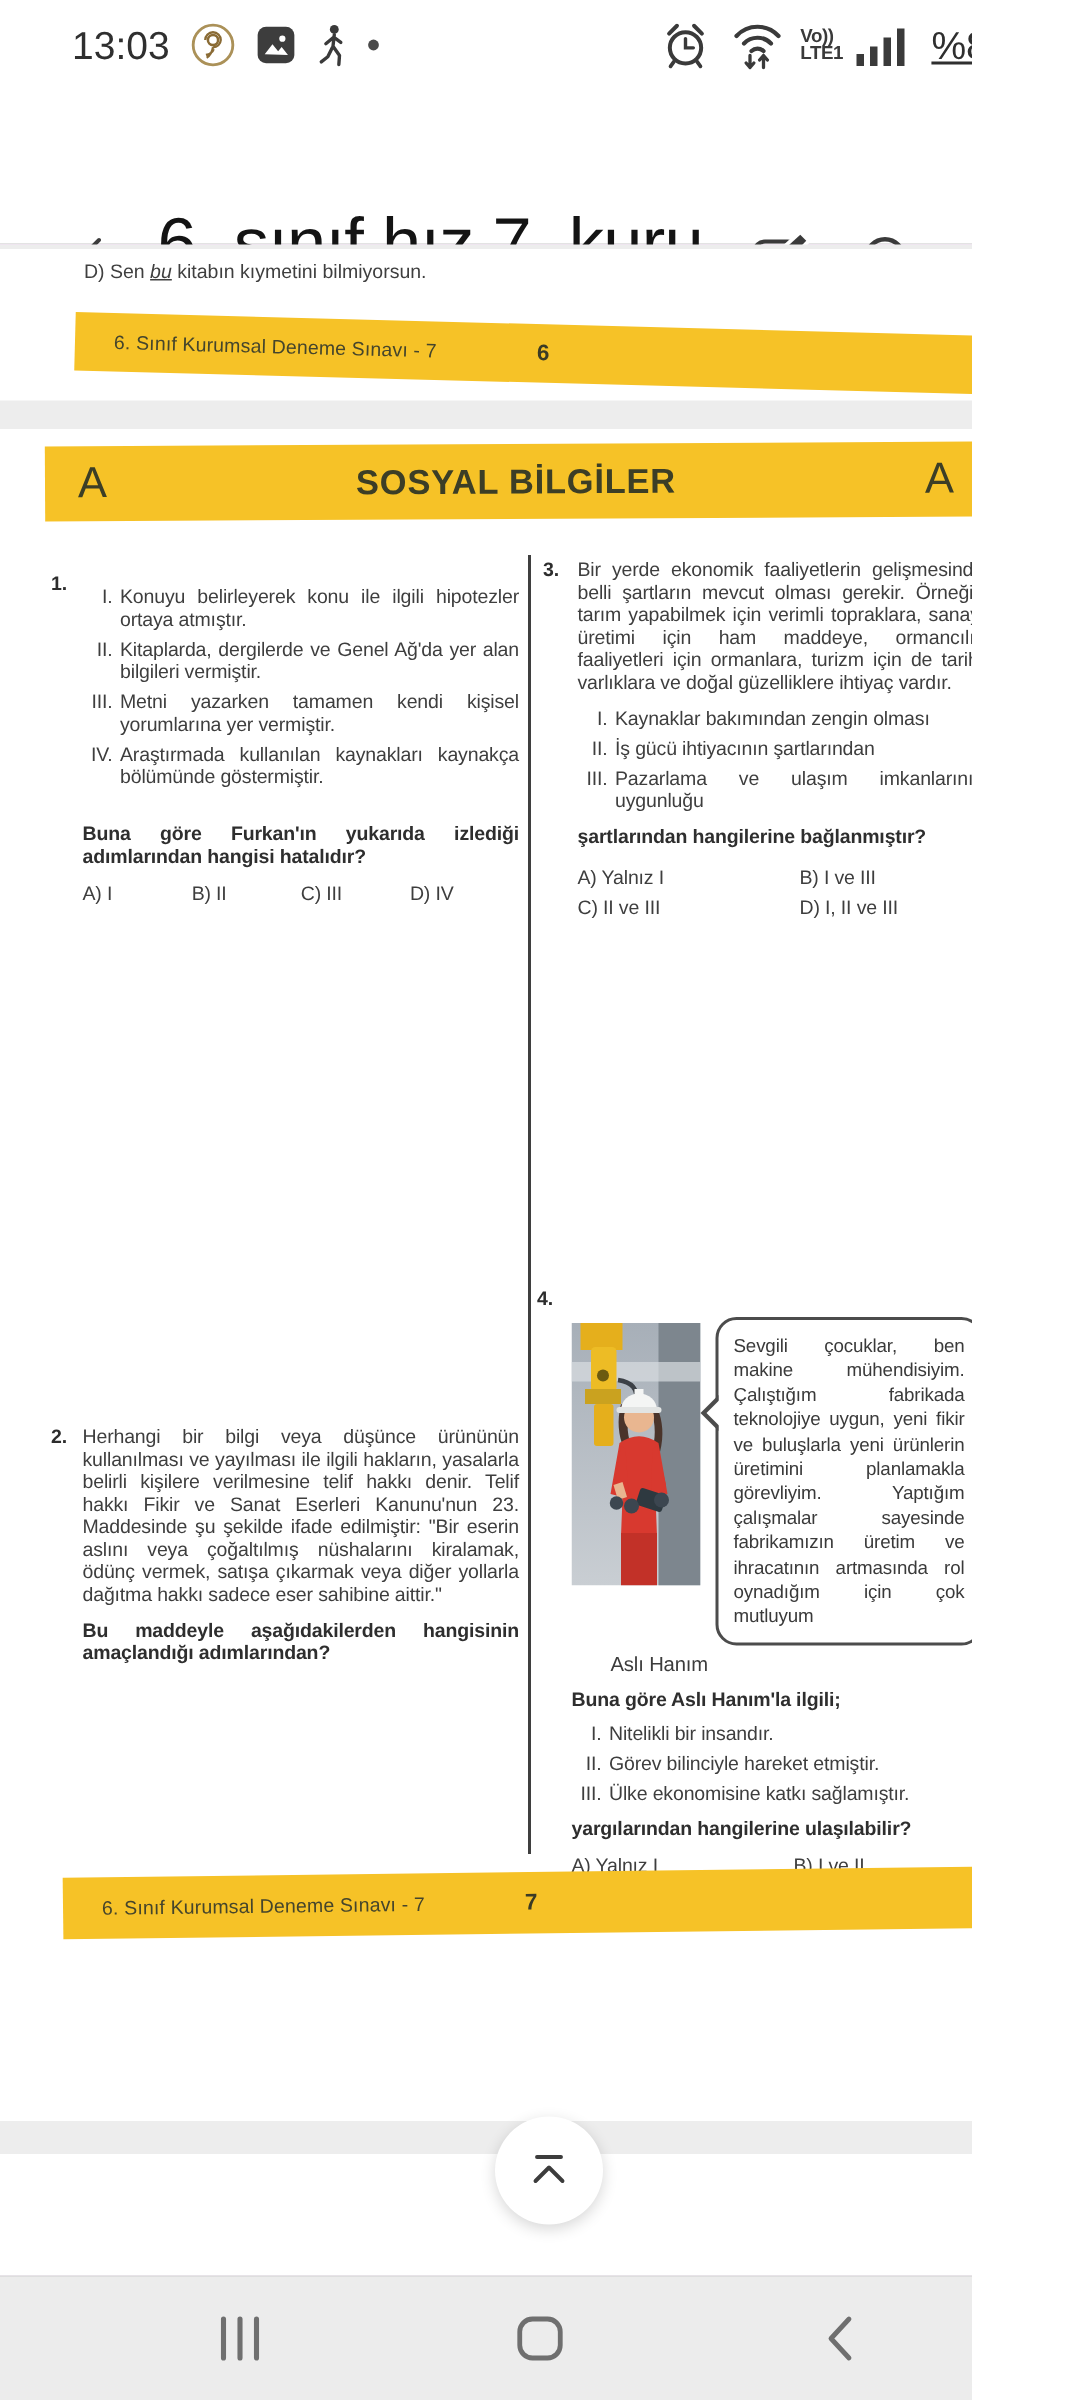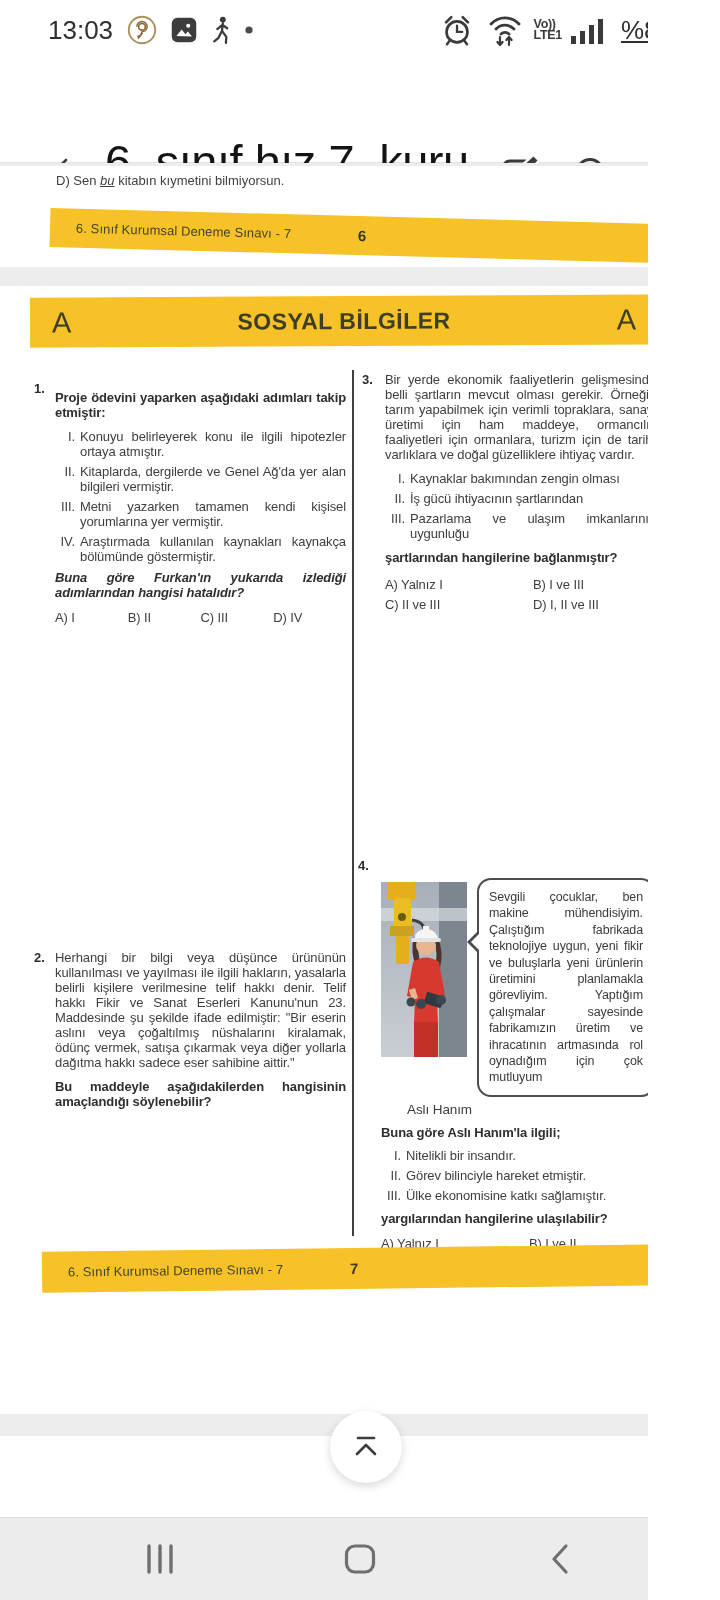--- a/index.html
+++ b/index.html
@@ -222,56 +222,55 @@
         <span class="a">A</span>
         <span class="t">SOSYAL BİLGİLER</span>
         <span class="a">A</span>
       </div>
       <div class="divider"></div>
 
       <div class="q" style="left:34px; top:95px; width:312px;">
         <div class="qrow">
           <span class="qnum">1.</span>
           <div class="qbody">
-            <p class="lead">Proje ödevini yaparken aşağıdaki adımları takip etmiştir:</p>
             <div class="items">
               <div class="item">
                   <span class="rn">I.</span>
                   <span class="it">Konuyu belirleyerek konu ile ilgili hipotezler ortaya atmıştır.</span>
                 </div>
               <div class="item">
                   <span class="rn">II.</span>
                   <span class="it">Kitaplarda, dergilerde ve Genel Ağ'da yer alan bilgileri vermiştir.</span>
                 </div>
               <div class="item">
                   <span class="rn">III.</span>
                   <span class="it">Metni yazarken tamamen kendi kişisel yorumlarına yer vermiştir.</span>
                 </div>
               <div class="item">
                   <span class="rn">IV.</span>
                   <span class="it">Araştırmada kullanılan kaynakları kaynakça bölümünde göstermiştir.</span>
                 </div>
             </div>
-            <p class="lead" style="margin-top:6px;font-style:italic;">Buna göre Furkan'ın yukarıda izlediği adımlarından hangisi hatalıdır?</p>
+            <p class="lead" style="margin-top:23px;">Buna göre Furkan'ın yukarıda izlediği adımlarından hangisi hatalıdır?</p>
             <div class="opts4">
               <span>A) I</span>
               <span>B) II</span>
               <span>C) III</span>
               <span>D) IV</span>
             </div>
           </div>
         </div>
       </div>
 
       <div class="q" style="left:34px; top:664px; width:312px;">
         <div class="qrow">
           <span class="qnum">2.</span>
           <div class="qbody">
             <p class="para">Herhangi bir bilgi veya düşünce ürününün kullanılması ve yayılması ile ilgili hakların, yasalarla belirli kişilere verilmesine telif hakkı denir. Telif hakkı Fikir ve Sanat Eserleri Kanunu'nun 23. Maddesinde şu şekilde ifade edilmiştir: "Bir eserin aslını veya çoğaltılmış nüshalarını kiralamak, ödünç vermek, satışa çıkarmak veya diğer yollarla dağıtma hakkı sadece eser sahibine aittir."</p>
-            <p class="lead">Bu maddeyle aşağıdakilerden hangisinin amaçlandığı söylenebilir?</p>
+            <p class="lead">Bu maddeyle aşağıdakilerden hangisinin amaçlandığı adımlarından?</p>
           </div>
         </div>
       </div>
 
       <div class="q q-right" style="left:362px; top:86px; width:294px;">
         <div class="qrow">
           <span class="qnum">3.</span>
           <div class="qbody">
             <p class="para">Bir yerde ekonomik faaliyetlerin gelişmesinde belli şartların mevcut olması gerekir. Örneğin tarım yapabilmek için verimli topraklara, sanayi üretimi için ham maddeye, ormancılık faaliyetleri için ormanlara, turizm için de tarihî varlıklara ve doğal güzelliklere ihtiyaç vardır.</p>
             <div class="items">

